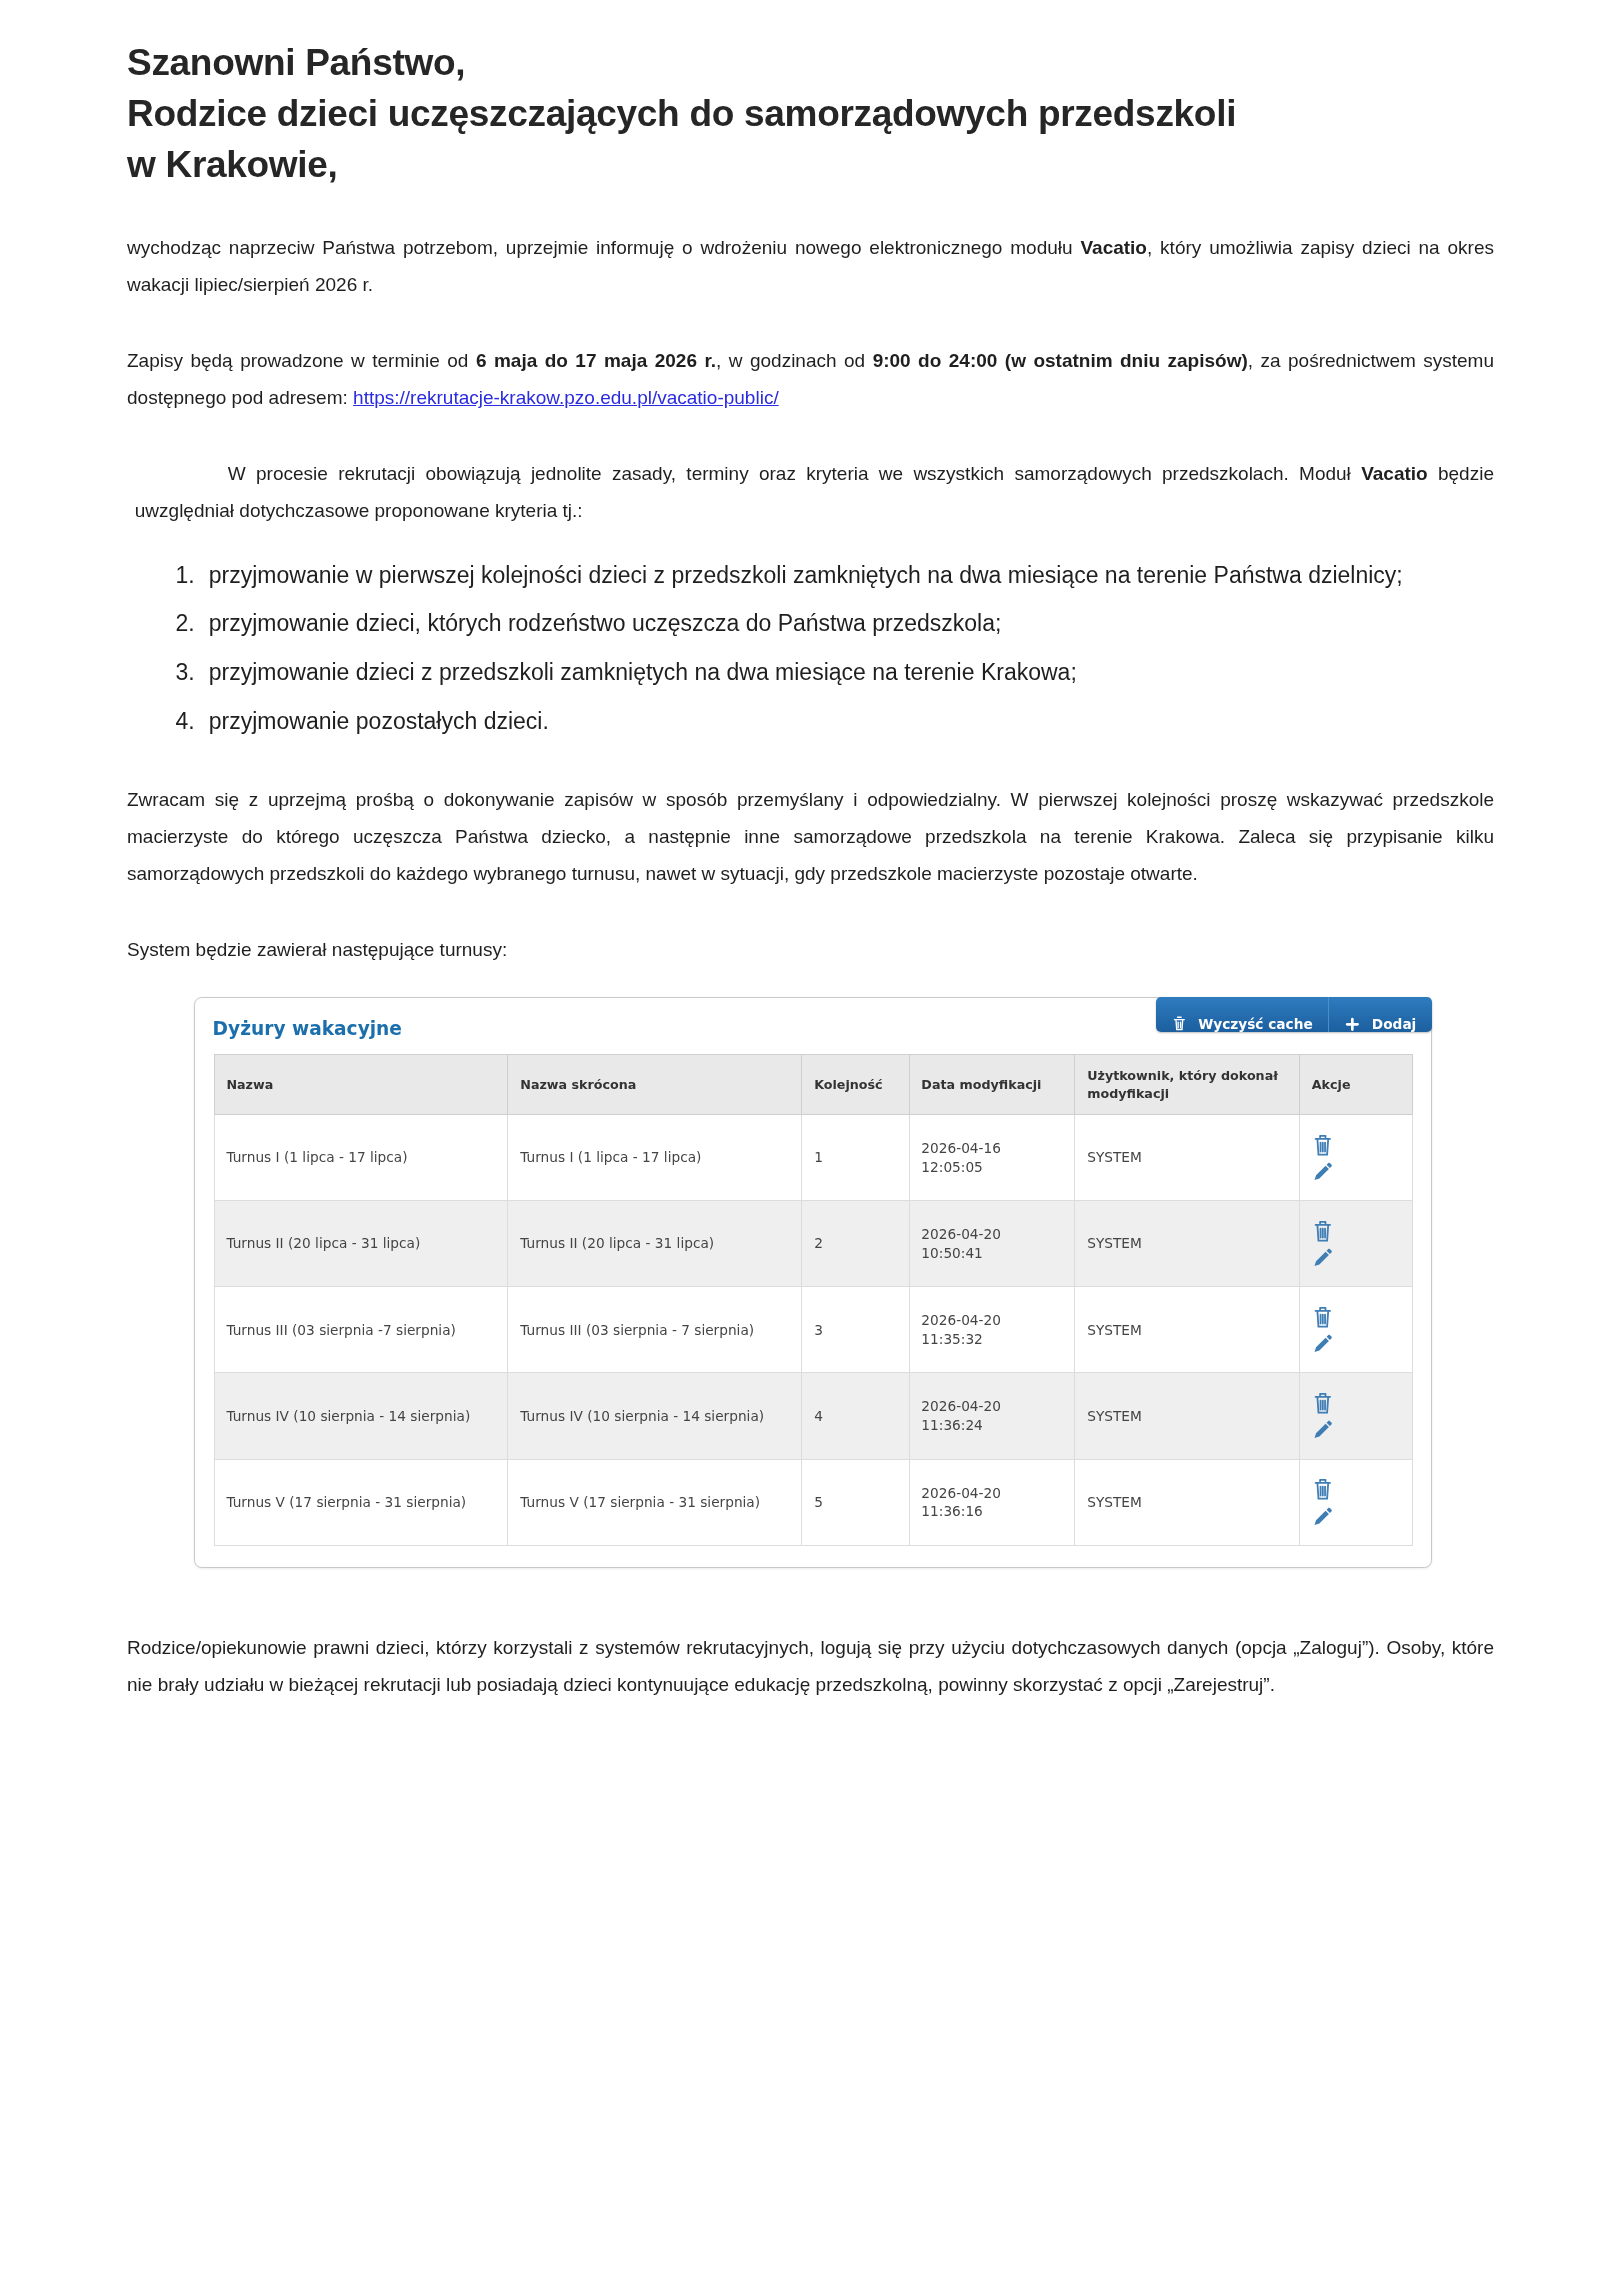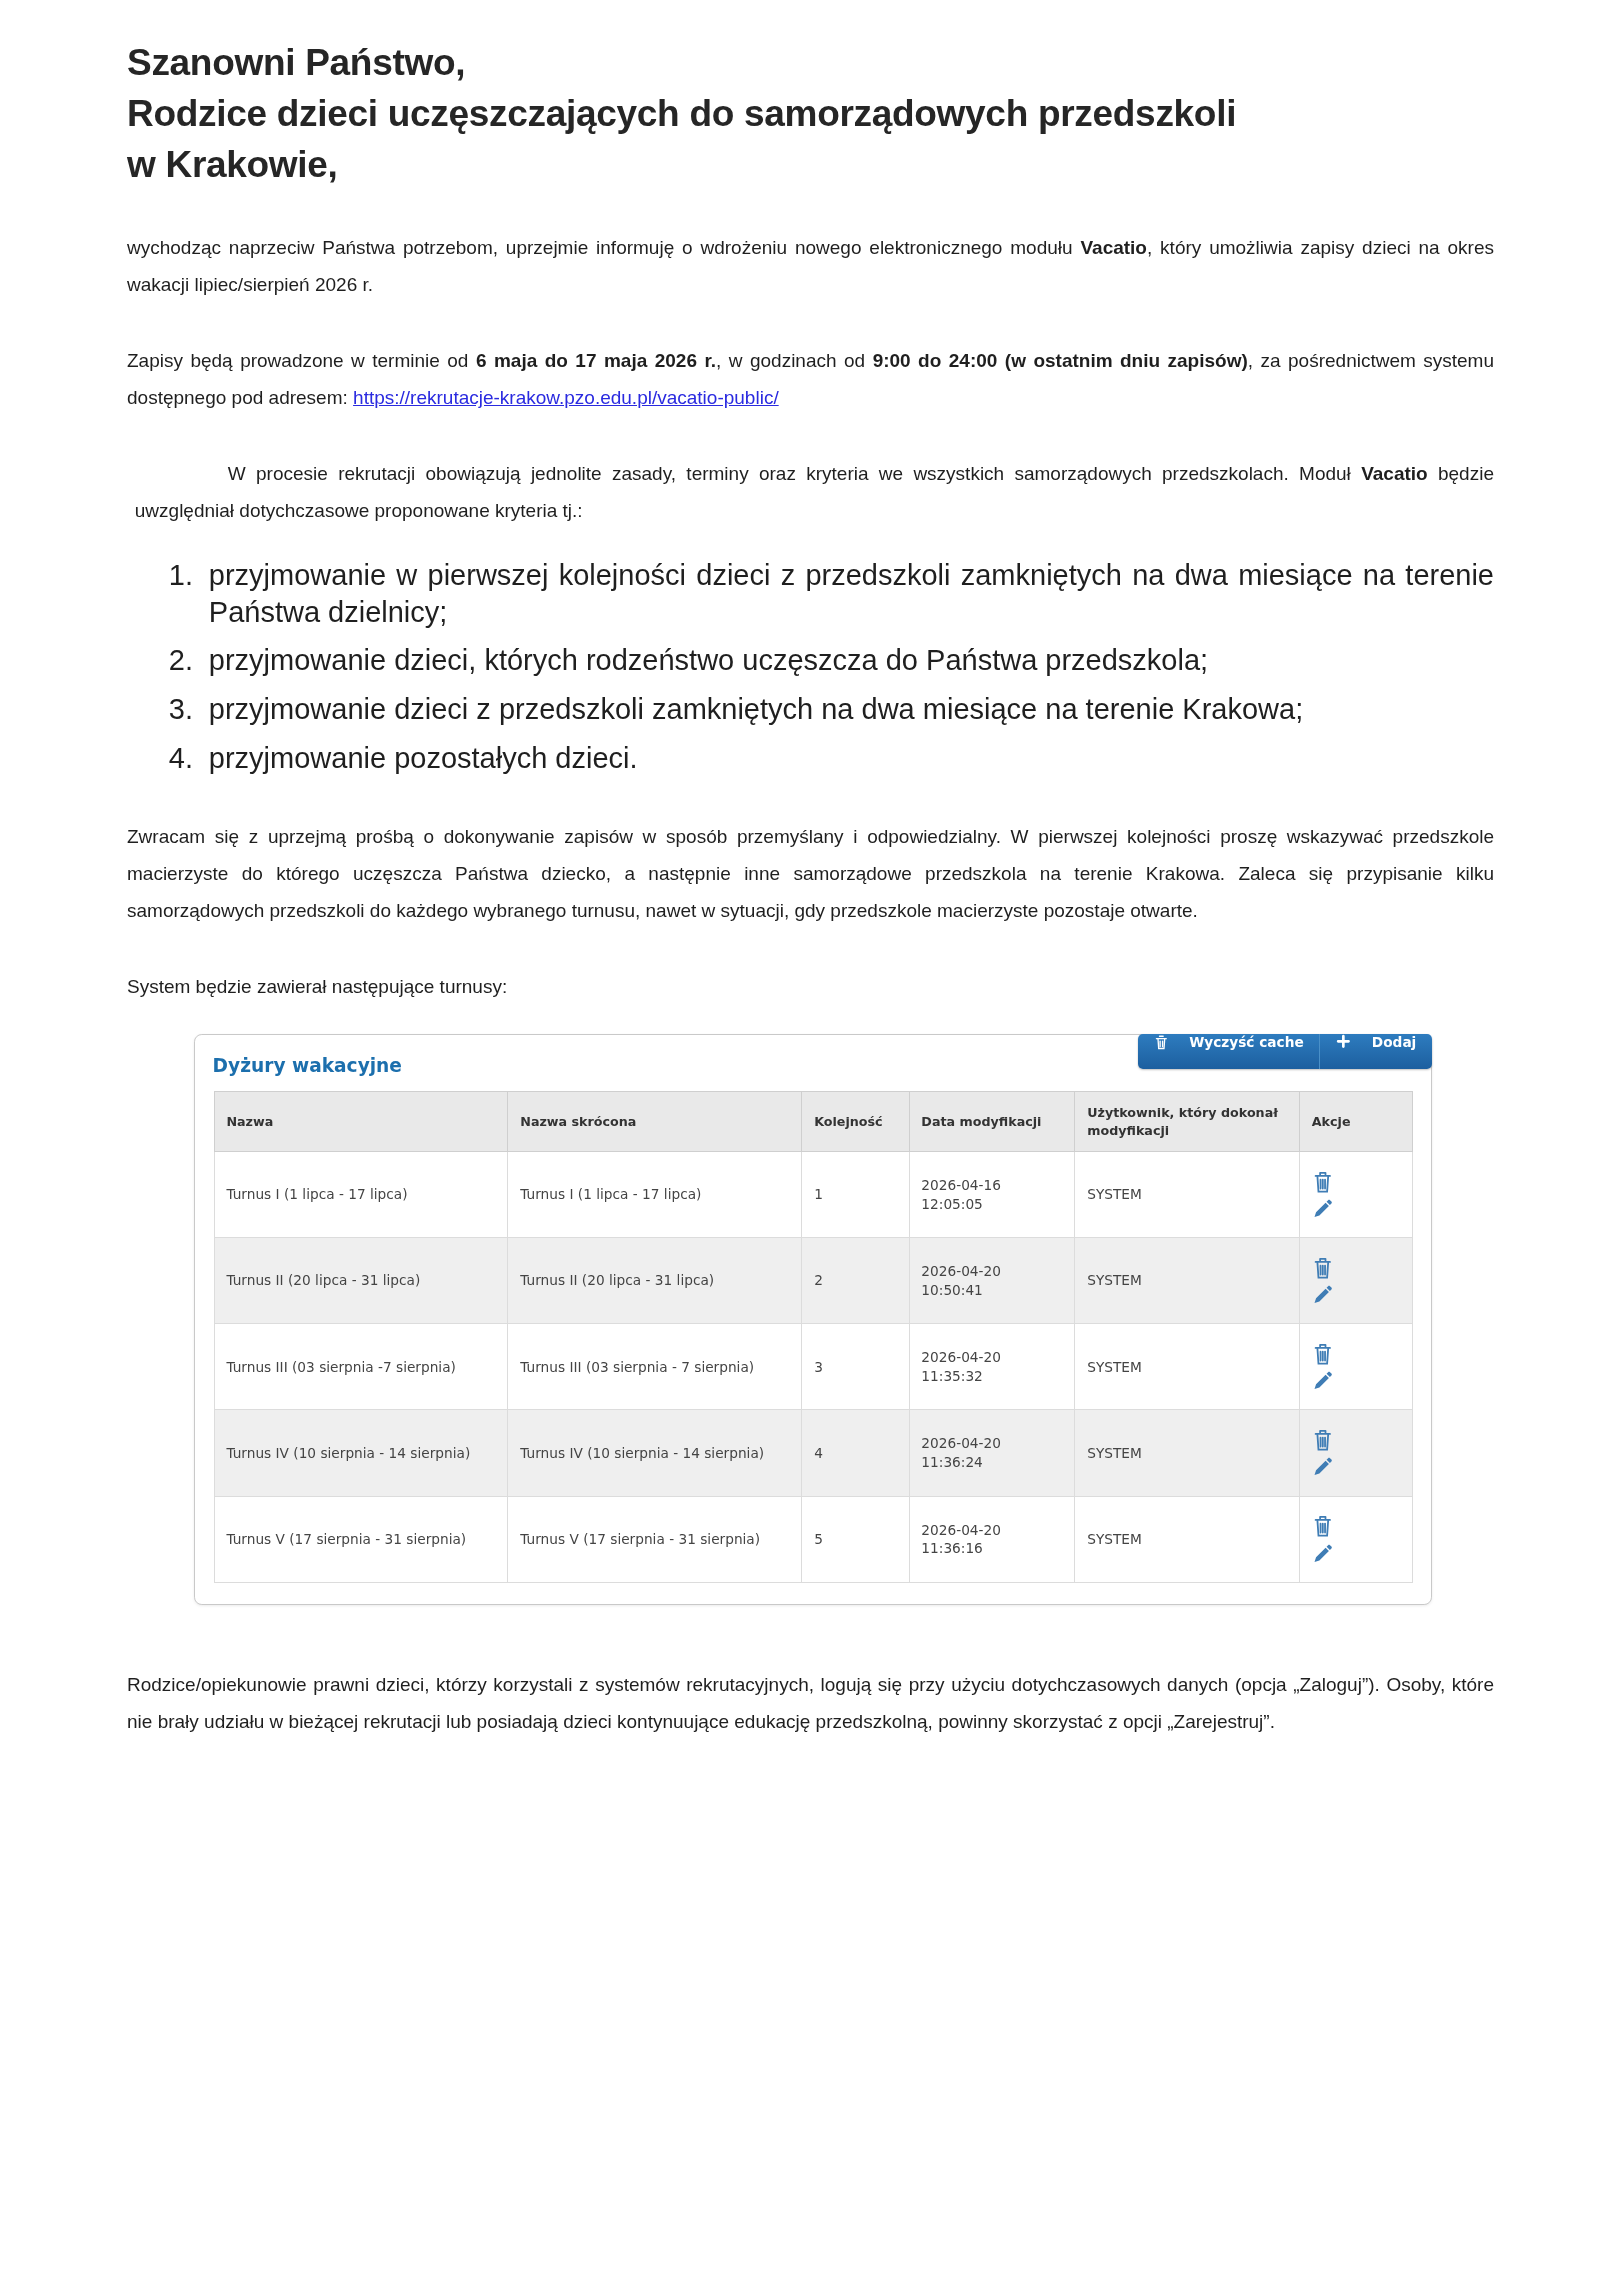--- a/index.html
+++ b/index.html
@@ -6,33 +6,33 @@
   body{width:1621px;height:2293px;font-family:"Liberation Sans",sans-serif;color:#1f1f1f;overflow:hidden;}
   .content{padding:23.5px 127px 0 127px;}
 
   h1{font-size:37px;line-height:51px;font-weight:800;color:#262626;margin:13.7px 0 39px 0;white-space:pre-line;letter-spacing:-0.3px;}
 
   p.body-par{font-size:19px;line-height:37px;margin:0 0 39px 0;text-align:justify;}
   p.body-par b{font-weight:bold;}
   p.indent-first{text-indent:93px;padding-left:7.8px;margin-bottom:27.4px;}
   a.doc-link{color:#2a2ae0;text-decoration:underline;}
 
-  ol.criteria{margin:0 0 41px 0;padding-left:74px;font-size:29px;line-height:37px;}
+  ol.criteria{margin:0 0 41px 0;padding-left:74px;font-size:23px;line-height:37px;}
   ol.criteria li{margin-bottom:11.8px;padding-left:7.8px;text-align:justify;}
 
   p.lead-in{margin-bottom:29px;}
 
   
   .panel{position:relative;width:1236px;margin:0 0 0 67px;background:#ffffff;border:1px solid #c9c9c9;border-radius:7.8px;
          box-shadow:0 1px 2.9px rgba(0,0,0,0.08);font-family:"DejaVu Sans",sans-serif;}
   .panel-header{padding:19.6px 17.6px 15.7px 17.6px;}
   .panel-title{margin:0;font-size:18.6px;font-weight:bold;color:#1c6fad;}
   .btn-group{position:absolute;top:-1px;right:-1px;display:flex;border-radius:4.9px;overflow:hidden;
              box-shadow:0 1px 2px rgba(0,0,0,0.25);}
-  .blue-btn{display:flex;align-items:flex-start;gap:21px;border:none;cursor:pointer;padding:0 15.7px;height:35px;
+  .blue-btn{display:flex;align-items:flex-end;gap:12px;border:none;cursor:pointer;padding:0 15.7px;height:35px;
             background:linear-gradient(#2e7cbf,#1c5f9f);color:#ffffff;font-family:"DejaVu Sans",sans-serif;
             font-size:13.7px;font-weight:bold;}
   .blue-btn + .blue-btn{border-left:1px solid #4a90c8;}
   .blue-btn svg{display:block;}
 
   table.turnusy{width:calc(100% - 37px);margin:0 18.6px 21.6px 18.6px;border-collapse:collapse;table-layout:fixed;
                 border:1px solid #c9c9c9;font-size:13.7px;color:#444444;padding-left:30px;}
   table.turnusy th{background:#e9e9e9;color:#333333;font-weight:bold;font-size:12.7px;text-align:left;
                    padding:11.8px 11.8px;border:1px solid #cfcfcf;vertical-align:middle;line-height:17.6px;}
   table.turnusy td{padding:13.7px 11.8px;border:1px solid #dcdcdc;vertical-align:middle;line-height:18.6px;}

